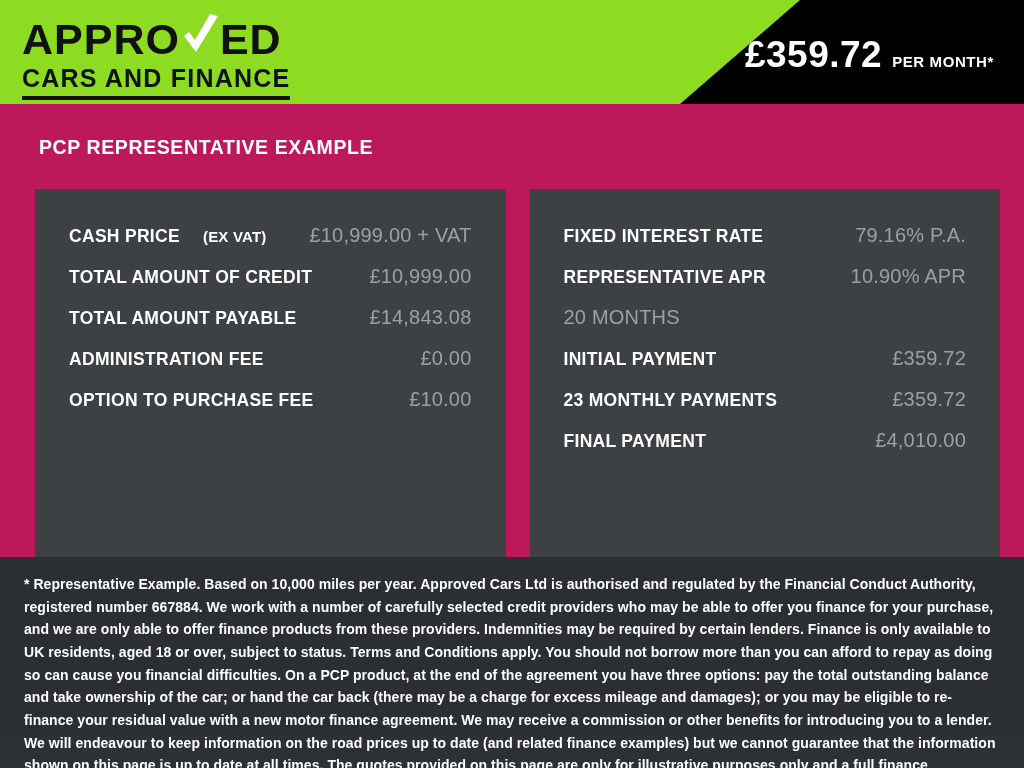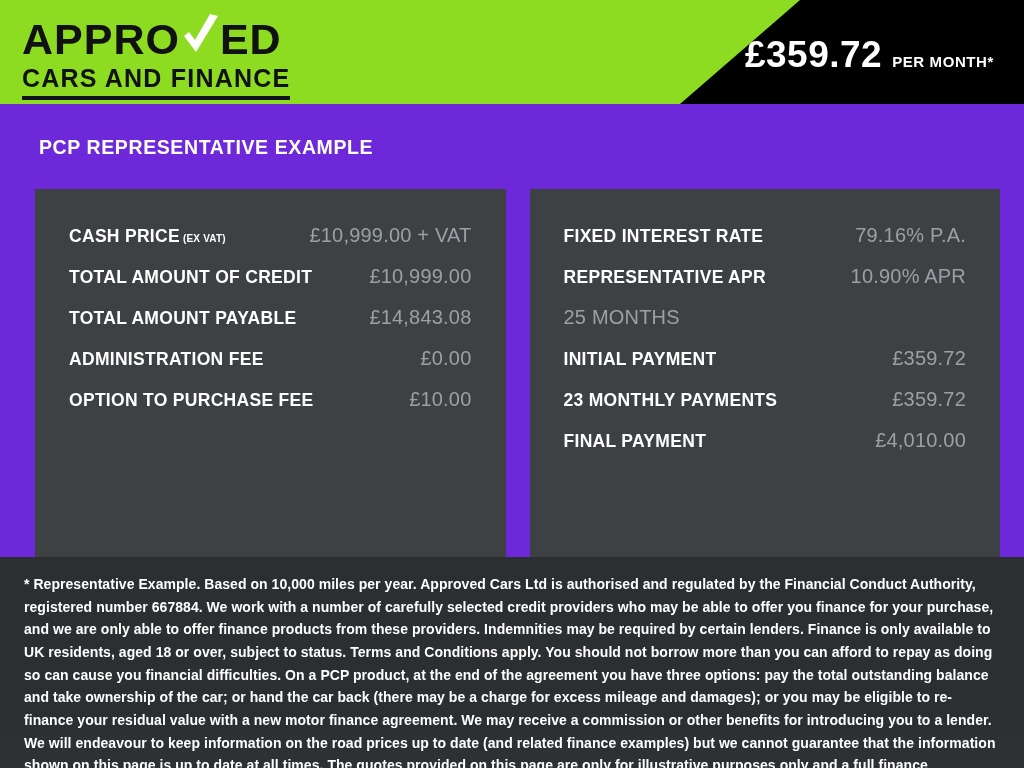--- a/index.html
+++ b/index.html
@@ -10,21 +10,21 @@
     width: 1024px;
     height: 768px;
     background: #2e3134;
     font-family: "Liberation Sans", sans-serif;
     overflow: hidden;
   }
   .page {
     position: relative;
     width: 1024px;
     height: 588px;
-    background: #6d28d9;
+    background: #be185d;
     display: flex;
     flex-direction: column;
   }
 
   
   .header {
     position: relative;
     height: 104px;
     background: #000000;
     overflow: hidden;
@@ -128,23 +128,23 @@
     padding: 9px 8px 9px 8px;
   }
   .row-label {
     color: #ffffff;
     font-size: 17.5px;
     font-weight: bold;
     letter-spacing: 0.3px;
     white-space: nowrap;
   }
   .row-label .sub {
-    font-size: 10px;
-    font-weight: bold;
-    margin-left: 3px;
+    font-size: 15px;
+    font-weight: bold;
+    margin-left: 23px;
     letter-spacing: 0.2px;
   }
   .row-value {
     color: #9ba0a4;
     font-size: 20px;
     font-weight: normal;
     letter-spacing: 0.2px;
     white-space: nowrap;
     text-align: right;
   }
@@ -224,21 +224,21 @@
       <div class="panel">
         <div class="row">
           <span class="row-label">FIXED INTEREST RATE</span>
           <span class="row-value">79.16% P.A.</span>
         </div>
         <div class="row">
           <span class="row-label">REPRESENTATIVE APR</span>
           <span class="row-value">10.90% APR</span>
         </div>
         <div class="row">
-          <span class="row-value">25 MONTHS</span>
+          <span class="row-value">20 MONTHS</span>
         </div>
         <div class="row">
           <span class="row-label">INITIAL PAYMENT</span>
           <span class="row-value">£359.72</span>
         </div>
         <div class="row">
           <span class="row-label">23 MONTHLY PAYMENTS</span>
           <span class="row-value">£359.72</span>
         </div>
         <div class="row">

